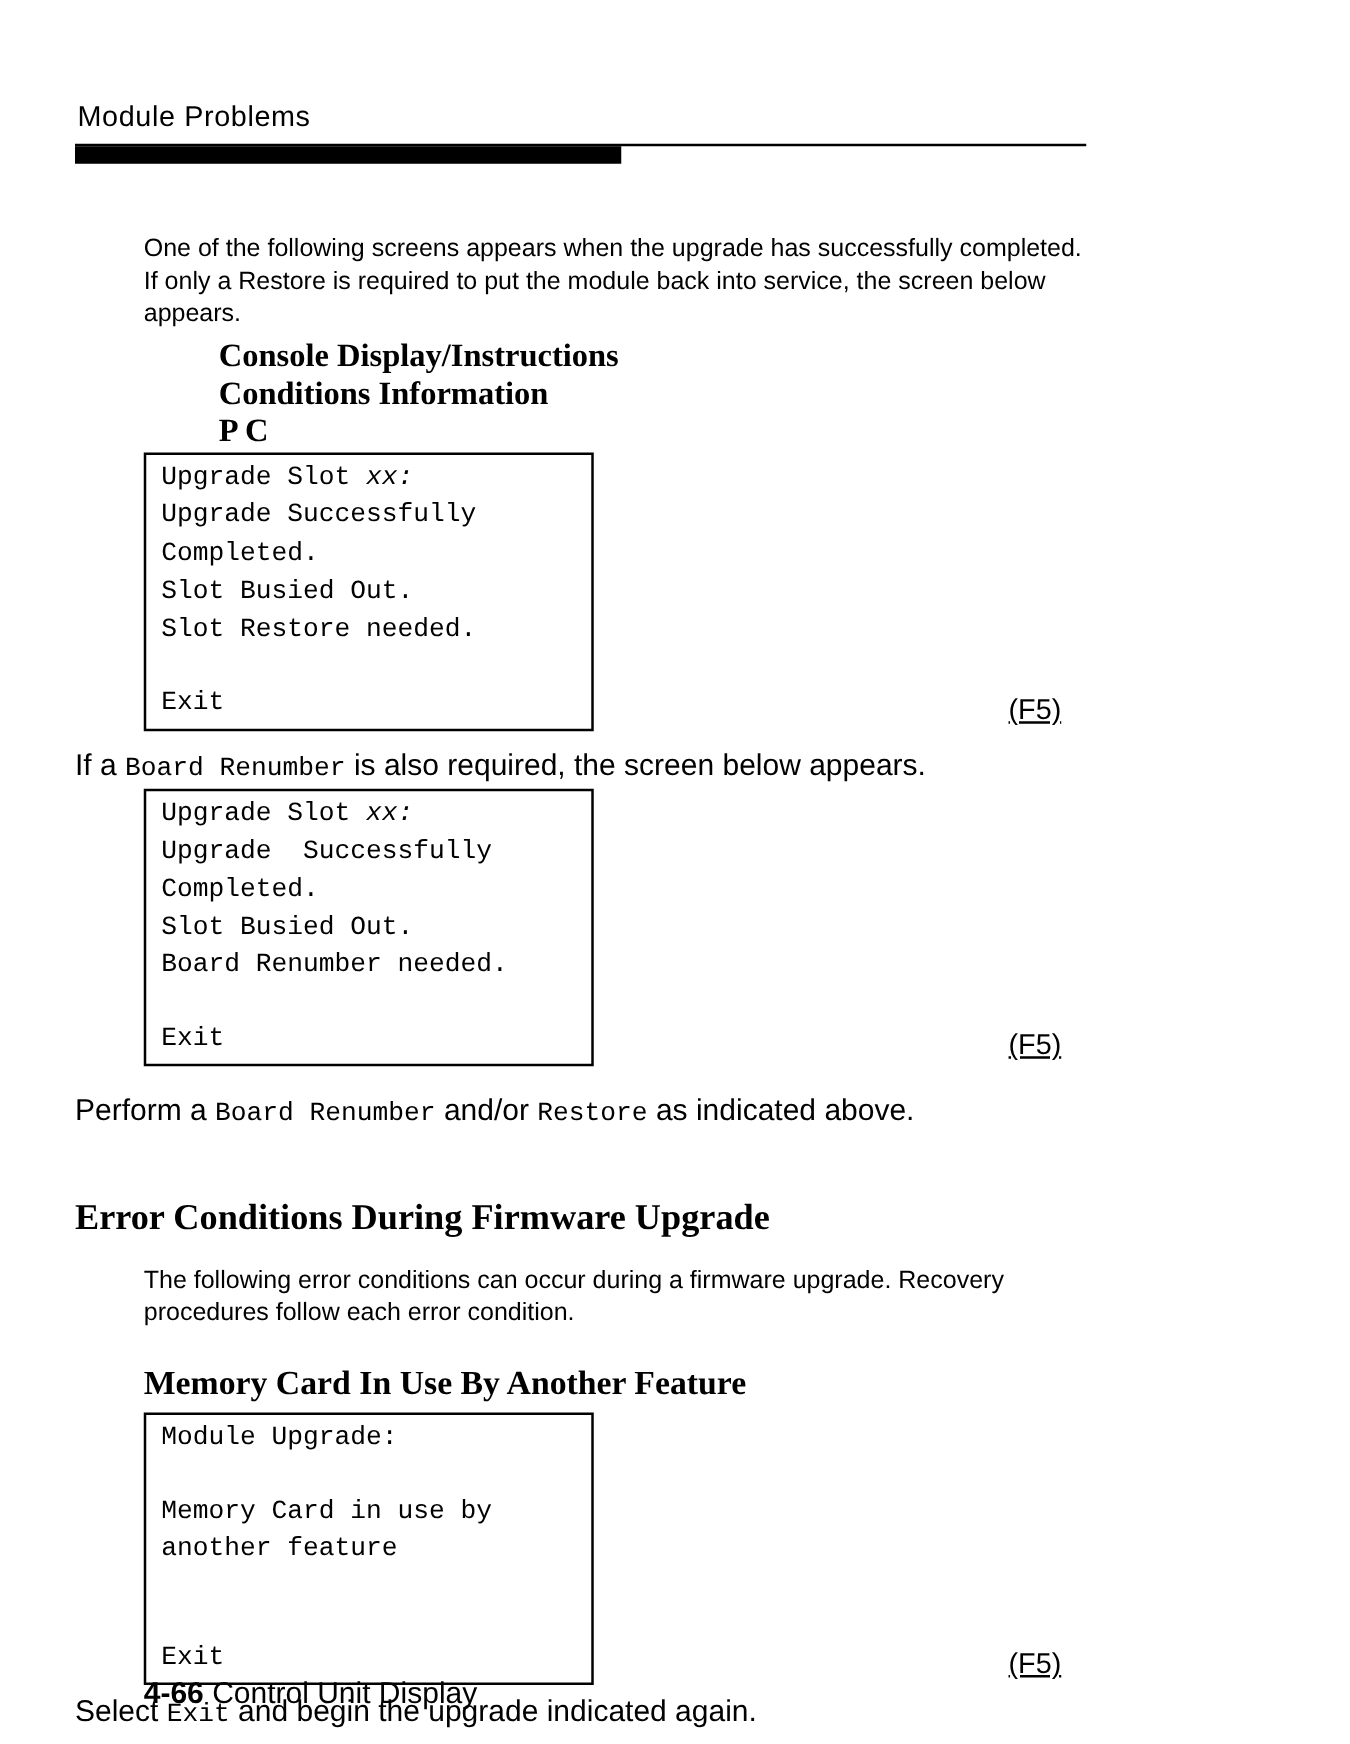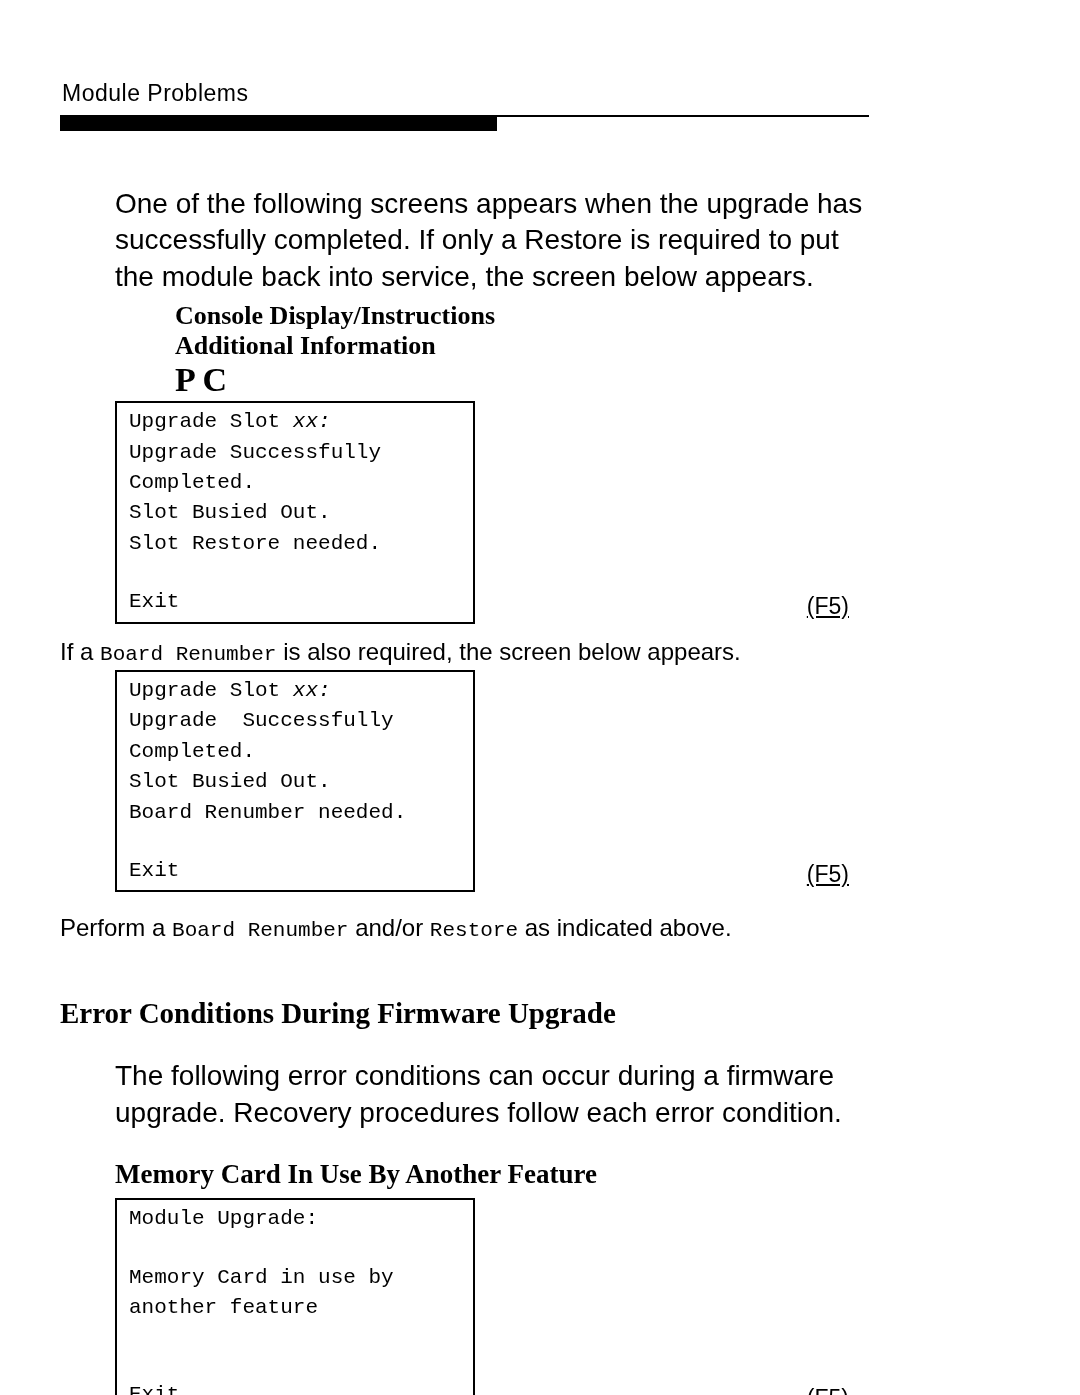--- a/index.html
+++ b/index.html
@@ -32,21 +32,21 @@
   .head-rule-thick {
     height: 14px;
     background: #000;
     width: 54%;
     margin: 0 0 55px 0;
   }
   .indent {
     margin-left: 55px;
   }
   .para {
-    font-size: 28px;
+    font-size: 20px;
     line-height: 1.3;
     margin-bottom: 6px;
   }
   .console-row {
     display: flex;
     align-items: baseline;
     justify-content: space-between;
     margin-bottom: 2px;
     margin-top: 0;
     flex-direction: column;
@@ -61,21 +61,21 @@
   .console-row .label-mid {
     font-family: "Times New Roman", Times, serif;
     font-weight: bold;
     font-size: 26px;
     white-space: nowrap;
     margin-left: 60px;
   }
   .console-row .label-right {
     font-family: "Times New Roman", Times, serif;
     font-weight: bold;
-    font-size: 34px;
+    font-size: 26px;
     white-space: nowrap;
     margin-right: 36px;
   }
   .screen-row {
     display: flex;
     align-items: flex-end;
     margin-left: 55px;
   }
   .screen-box {
     border: 2px solid #000;
@@ -159,21 +159,21 @@
   <div class="running-head">Module Problems</div>
   <hr class="head-rule-thin">
   <div class="head-rule-thick"></div>
 
   <div class="indent">
     <p class="para">One of the following screens appears when the upgrade has successfully completed. If only a Restore is required to put the module back into service, the screen below appears.</p>
   </div>
 
   <div class="console-row indent">
     <span class="label-left">Console  Display/Instructions</span>
-    <span class="label-mid">Additional  Information</span>
+    <span class="label-mid">Conditions  Information</span>
     <span class="label-right">P C</span>
   </div>
 
   <div class="screen-row">
     <div class="screen-box">
       <div class="mono"><span>Upgrade Slot </span><span class="italic">xx:</span></div>
       <div class="mono">Upgrade Successfully</div>
       <div class="mono">Completed.</div>
       <div class="mono">Slot Busied Out.</div>
       <div class="mono">Slot Restore needed.</div>

